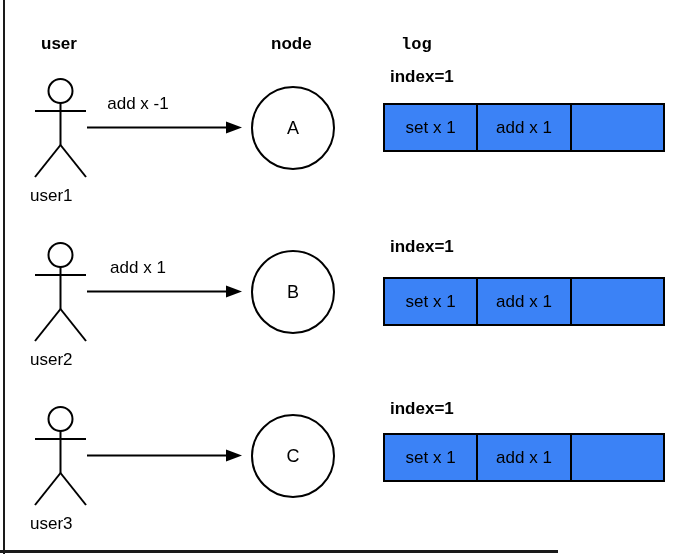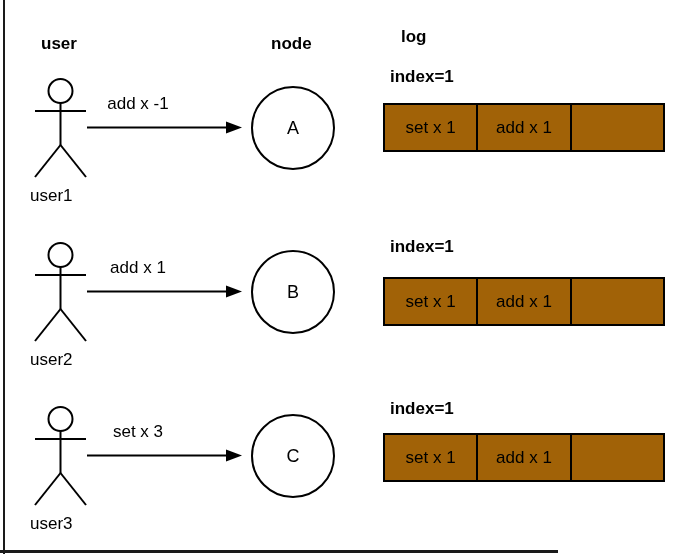--- a/index.html
+++ b/index.html
@@ -15,21 +15,21 @@
   .edge-left { left:3px; top:0; width:2px; height:554px; }
   .edge-bottom { left:0; top:550px; width:558px; height:3px; }
 
   .col-header {
     position:absolute;
     font-size:17px; font-weight:700; line-height:1;
     white-space:nowrap;
   }
   .hdr-user { left:41px; top:35px; }
   .hdr-node { left:271px; top:35px; }
-  .hdr-log  { left:401px; top:28px; }
+  .hdr-log  { left:401px; top:36px;font-family:Liberation Mono, monospace; }
 
   .row { position:absolute; inset:0; pointer-events:none; }
   .row1 { --r:78px;  --idx:68px;  --box:103px; }
   .row2 { --r:242px; --idx:238px; --box:277px; }
   .row3 { --r:406px; --idx:400px; --box:433px; }
 
   .actor {
     position:absolute; left:32px; top:var(--r);
     width:57px; height:101px;
   }
@@ -56,21 +56,21 @@
   }
   .node-letter { font-size:18px; line-height:1; }
   .index-label {
     position:absolute; left:390px; top:var(--idx);
     font-size:17px; line-height:1.1; white-space:nowrap;font-weight:bold;
   }
   .log-box {
     position:absolute; left:383px; top:var(--box);
     width:278px; height:45px;
     border:2px solid #000;
-    display:flex; background:#a16207;
+    display:flex; background:#3b82f6;
   }
   .log-cell {
     flex:1 1 0;
     display:flex; align-items:center; justify-content:center;
     font-size:17px; white-space:nowrap;
   }
   .log-cell + .log-cell { border-left:2px solid #000; }
 </style>
 </head>
 <body>
@@ -135,21 +135,20 @@
 
   <div class="row row3">
     <svg class="actor" viewBox="0 0 57 101">
       <circle cx="28.5" cy="13" r="12" fill="none" stroke="#000" stroke-width="2"></circle>
       <line x1="28.5" y1="25" x2="28.5" y2="67" stroke="#000" stroke-width="2"></line>
       <line x1="3" y1="33" x2="54" y2="33" stroke="#000" stroke-width="2"></line>
       <line x1="28.5" y1="67" x2="3" y2="99" stroke="#000" stroke-width="2"></line>
       <line x1="28.5" y1="67" x2="54" y2="99" stroke="#000" stroke-width="2"></line>
     </svg>
     <div class="actor-label">user3</div>
-    <div class="cmd-label">set x 3</div>
     <svg class="arrow" viewBox="0 0 158 17">
       <line x1="1" y1="8.5" x2="141" y2="8.5" stroke="#000" stroke-width="2"></line>
       <polygon points="140,2.5 156,8.5 140,14.5" fill="#000"></polygon>
     </svg>
     <div class="node-circle">
       <span class="node-letter">C</span>
     </div>
     <div class="index-label">index=1</div>
     <div class="log-box">
       <div class="log-cell">set x 1</div>

